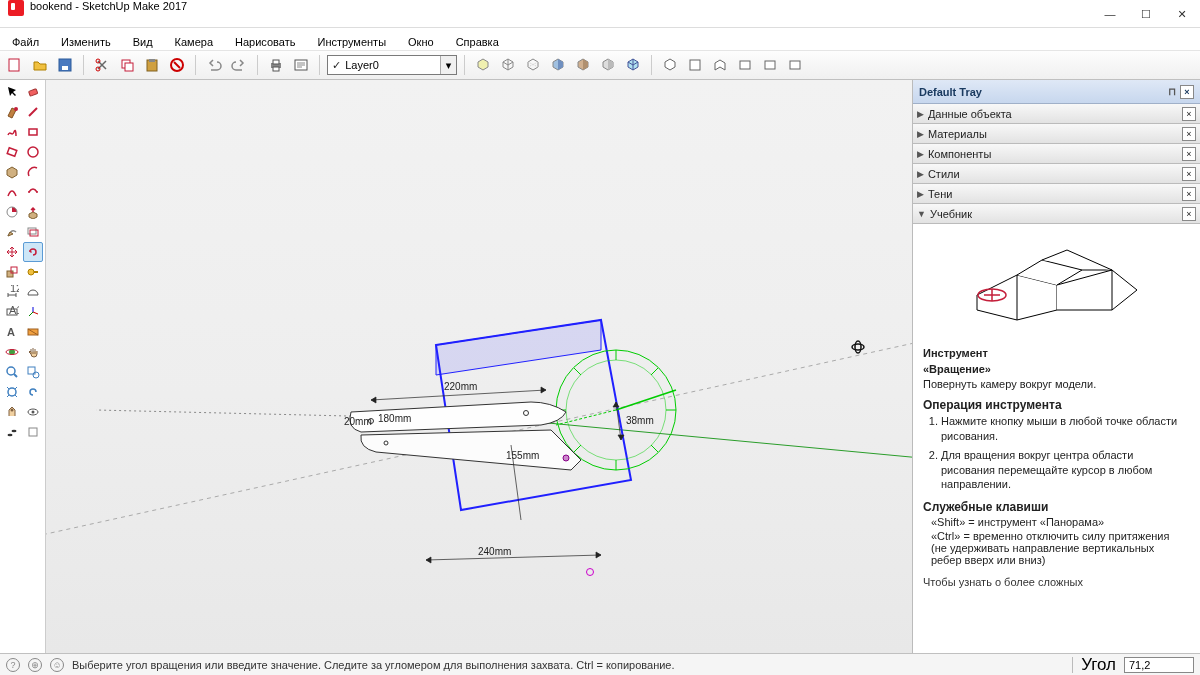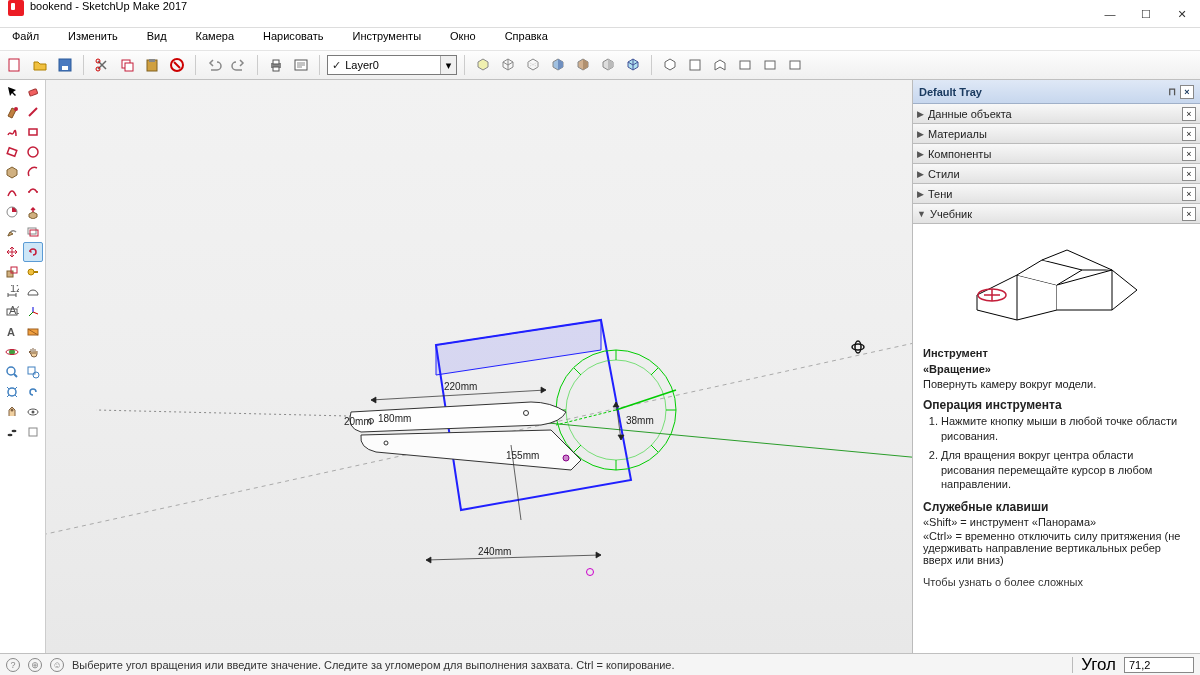--- a/index.html
+++ b/index.html
@@ -3,21 +3,21 @@
 <meta charset="utf-8">
 <style>
 * { margin: 0; padding: 0; box-sizing: border-box; font-family: "Segoe UI", Tahoma, sans-serif; font-size: 11px; }
 body { width: 1200px; height: 675px; background: #fff; overflow: hidden; display: flex; flex-direction: column; }
 .titlebar { height: 28px; display: flex; border-bottom: 1px solid #ddd; }
 .titlebar .app-icon { width: 16px; height: 16px; background: #ec1c24; margin: 0 6px 0 8px; border-radius: 2px; position: relative; }
 .titlebar .app-icon::after { content:""; position:absolute; left:3px; top:3px; width:4px; height:7px; background:#fff; border-radius:1px; }
 .titlebar .title { flex: 1; }
 .winctrl { display:flex; }
 .winbtn { width: 36px; height: 28px; display:flex; align-items:center; justify-content:center; color:#333; }
-.menubar { height: 22px; display:flex; align-items:flex-start; padding: 0 4px; gap: 13px; }
+.menubar { height: 22px; display:flex; align-items:flex-end; padding: 0 4px; gap: 6px; }
 .menuitem { padding: 2px 8px; }
 .toolbar { height: 30px; border-top:1px solid #e5e5e5; border-bottom:1px solid #c0c0c0; display:flex; align-items:center; padding:0 4px; gap:3px; background:linear-gradient(#fdfdfd,#f0f0f0); }
 .tbtn { width: 22px; height:22px; display:flex; align-items:center; justify-content:center; border:1px solid transparent; border-radius:2px; }
 .tsep { width:1px; height:20px; background:#ccc; margin:0 4px; }
 .layer-combo { height:20px; width:130px; border:1px solid #7a7a7a; display:flex; align-items:center; padding:0 4px; background:#fff; font-size:11px; position:relative; }
 .layer-combo .chk { color:#222; margin-right:4px; }
 .layer-combo .dd { position:absolute; right:0; top:0; width:16px; height:18px; border-left:1px solid #aaa; display:flex; align-items:center; justify-content:center; background:#f0f0f0; }
 .workarea { flex:1; display:flex; min-height:0; }
 .tool-left { width:46px; background:#fff; border-right:1px solid #ccc; display:flex; flex-direction:column; padding:2px 1px; gap:0; align-items:center; }
 .tool-row { display:flex; gap:1px; }
@@ -32,21 +32,21 @@
 .panel-head { height:20px; background:linear-gradient(#f8f8f8,#e2e2e2); border-bottom:1px solid #bbb; display:flex; align-items:center; padding:0 4px; gap:4px; color:#222; }
 .panel-head .caret { font-size:9px; color:#555; }
 .panel-head .spacer { flex:1; }
 .panel-head .x { width:14px; height:14px; border:1px solid #888; text-align:center; line-height:12px; background:#fff; font-size:9px; }
 .instructor { flex:1; background:#fff; padding:8px 10px; overflow:hidden; color:#222; }
 .instructor h3 { font-size:14px; font-weight:bold; margin-top:16px; }
 .instructor p { font-size:11px; margin:2px 0 8px; }
 .instructor h4 { font-size:12px; font-weight:bold; margin:8px 0 2px; }
 .instructor ol { padding-left:18px; }
 .instructor ol li { font-size:11px; margin-bottom:4px; line-height:1.35; }
-.instructor .modkeys p { margin:2px 0; }
+.instructor .modkeys p { margin:2px 8px; }
 .diagram-img { width:100%; height:96px; display:flex; align-items:center; justify-content:center; margin-bottom:6px; }
 .statusbar { height:22px; border-top:1px solid #c0c0c0; background:#f5f5f5; display:flex; align-items:center; padding:0 6px; gap:8px; }
 .statusbar .sicon { width:14px; height:14px; border-radius:50%; border:1px solid #888; display:flex; align-items:center; justify-content:center; font-size:9px; color:#888; }
 .statusbar .msg { flex:1; font-size:11px; color:#333; }
 .statusbar .angle-lbl { font-size:17px; }
 .statusbar .angle-val { width:70px; height:16px; border:1px solid #888; background:#fff; padding:0 4px; display:flex; align-items:center; }
 svg { display:block; }
 .dim-lbl { position:absolute; font-size:10px; color:#222; background:transparent; white-space:nowrap; }
 </style>
 </head>

